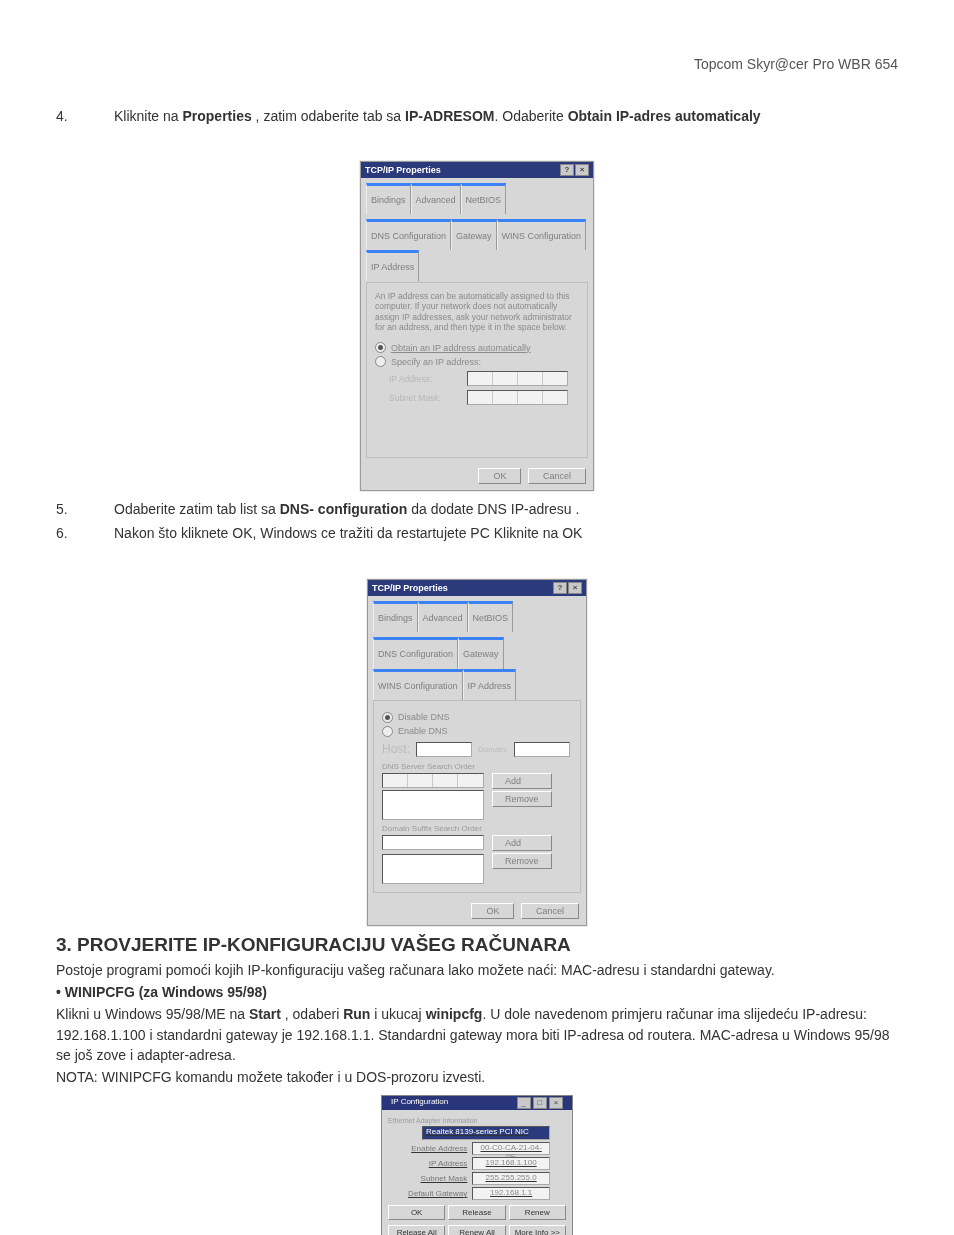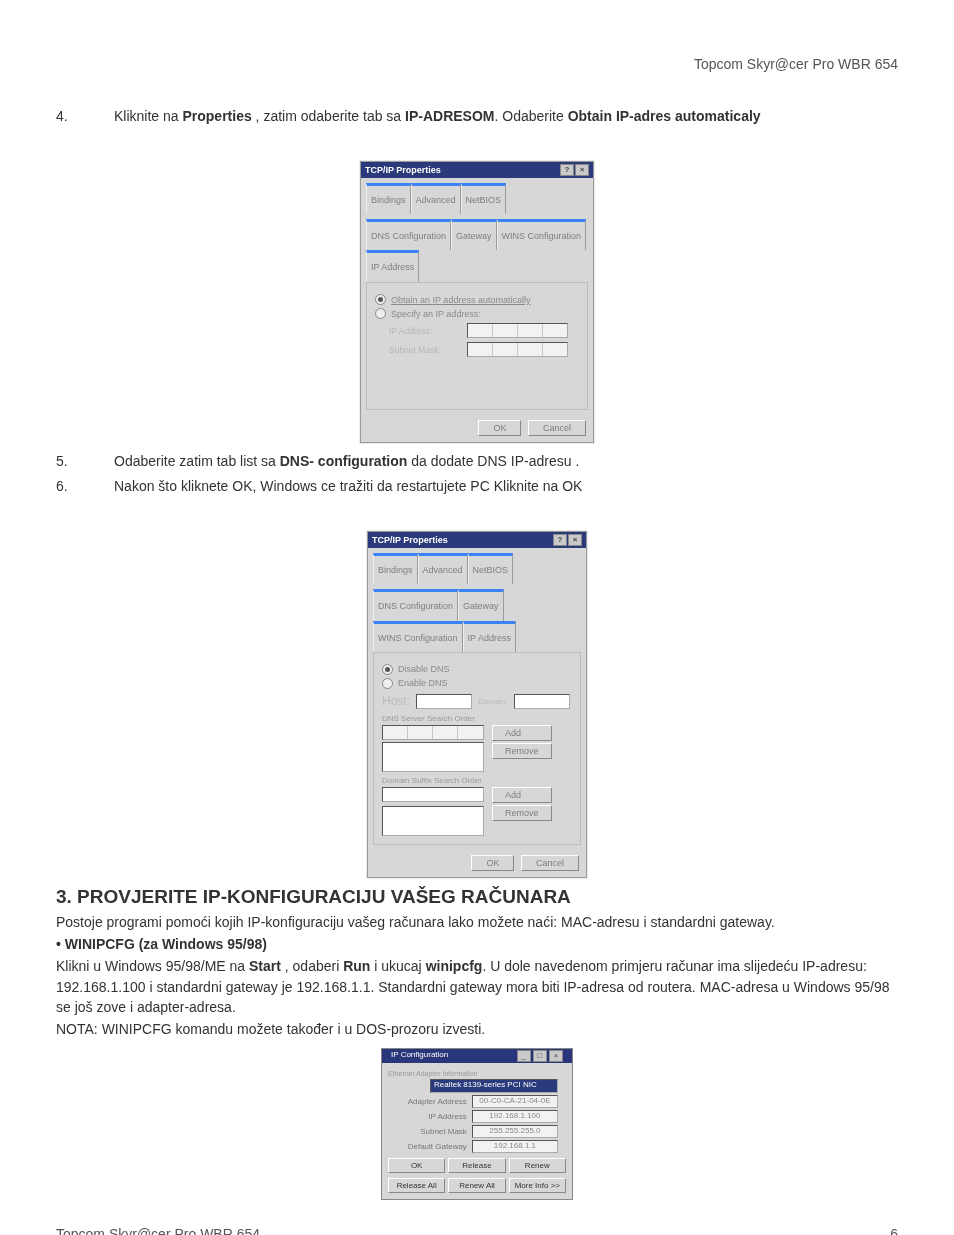--- a/index.html
+++ b/index.html
@@ -224,21 +224,22 @@
       color:#fff;
       font-size:8px;
       padding:1px 9px;
       display:flex;
       justify-content:space-between;
     }
     .ipcfg .body2 { padding:3px 6px 6px 6px; }
     .ipcfg .row2 {
       display:flex;
       align-items:center;
-      margin:2px 8px;
+      margin:2px 16px;
+      text-decoration:underline;
     }
     .ipcfg .k {
       width:78px;
       text-align:right;
       padding-right:5px;
       color:#777;
     }
     .ipcfg .v {
       border:1px inset #aaa;
       background:#f2f2f2;
@@ -314,20 +315,21 @@
       <span>Advanced</span>
       <span>NetBIOS</span>
     </div>
     <div class="tabs">
       <span>DNS Configuration</span>
       <span>Gateway</span>
       <span>WINS Configuration</span>
       <span class="active">IP Address</span>
     </div>
     <div class="panel">
+      <div class="desc">An IP address can be automatically assigned to this computer. If your network does not automatically assign IP addresses, ask your network administrator for an address, and then type it in the space below.</div>
       <div class="radio-row">
         <span class="radio checked"></span>
         <span style="text-decoration:underline;color:#8a8a8a;">Obtain an IP address automatically</span>
       </div>
       <div class="radio-row">
         <span class="radio"></span>
         <span style="color:#8a8a8a;">Specify an IP address:</span>
       </div>
       <div class="field-row">
         <span class="lbl">IP Address:</span>
@@ -460,21 +462,21 @@
         <span>□</span>
         <span>×</span>
       </span>
     </div>
     <div class="body2">
       <div class="group-label" style="font-size:7px;">Ethernet Adapter Information</div>
       <div class="row2">
         <span class="select">Realtek 8139-series PCI NIC</span>
       </div>
       <div class="row2">
-        <span class="k">Adapter Address</span>
+        <span class="k">Enable Address</span>
         <span class="v">00-C0-CA-21-04-0E</span>
       </div>
       <div class="row2">
         <span class="k">IP Address</span>
         <span class="v">192.168.1.100</span>
       </div>
       <div class="row2">
         <span class="k">Subnet Mask</span>
         <span class="v">255.255.255.0</span>
       </div>

